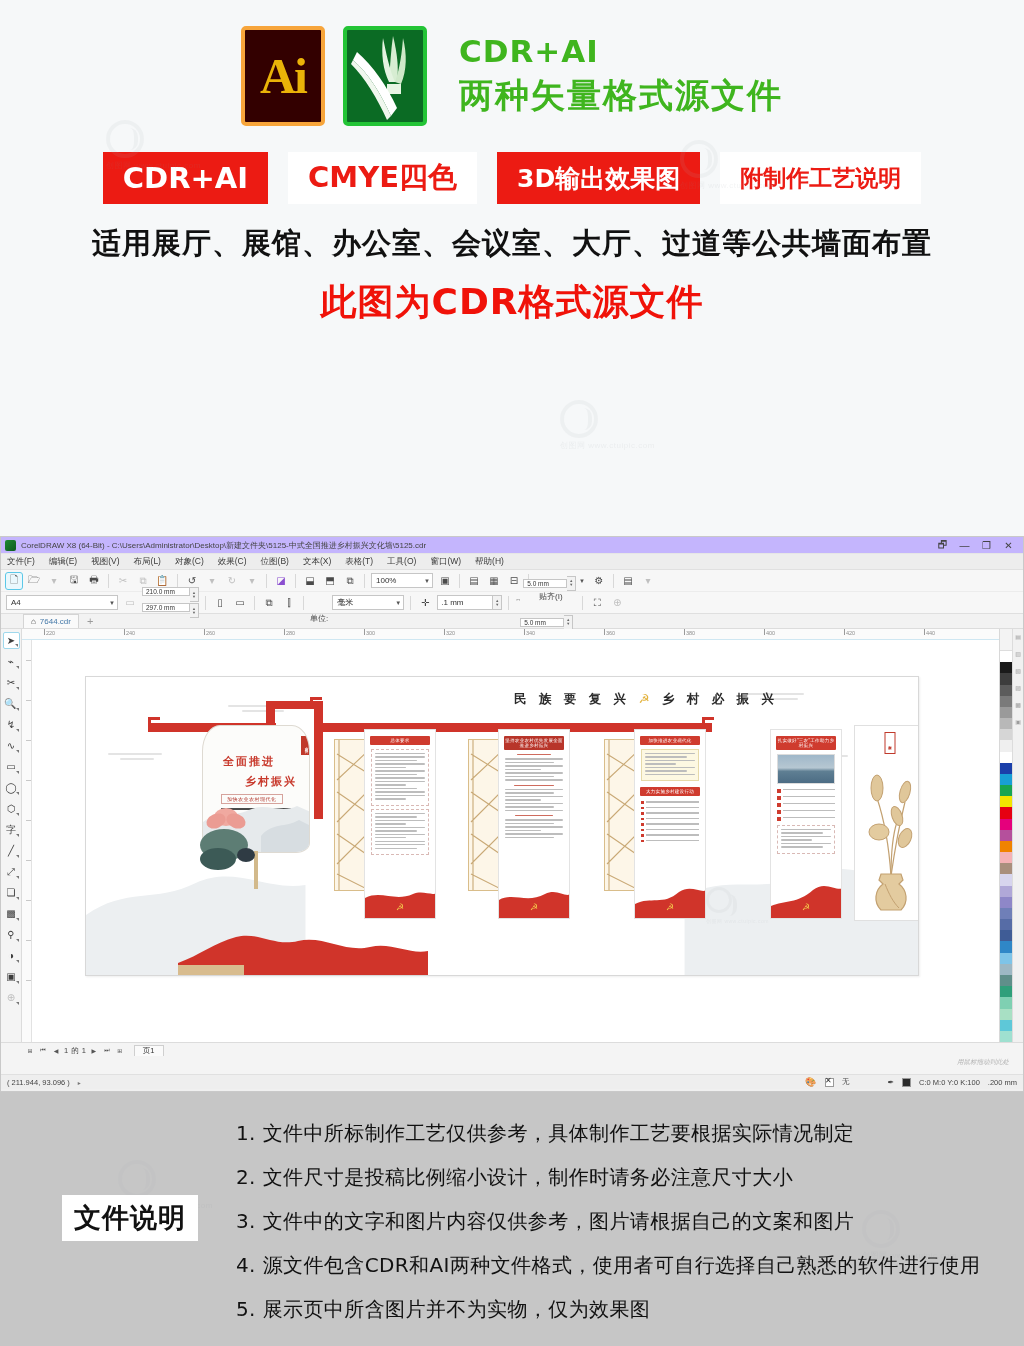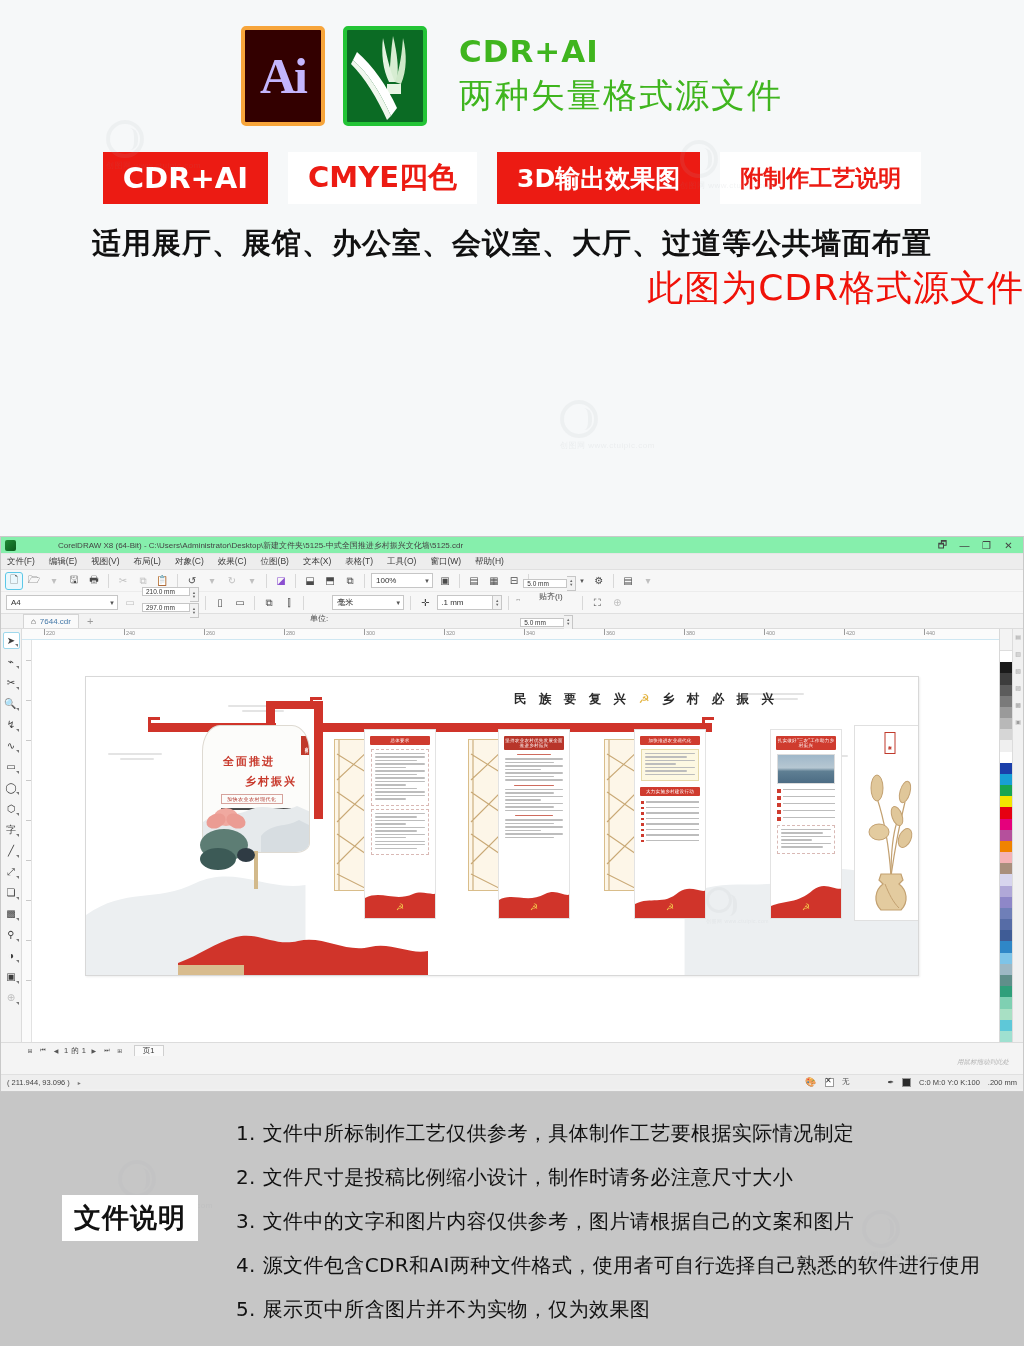--- a/index.html
+++ b/index.html
@@ -25,54 +25,54 @@
   .title-line span { font-size: 83px; font-weight: 700; letter-spacing: 1px;
                      font-family: "DejaVu Sans", "Liberation Sans", sans-serif; }
   .t-red { color: #e8120c; }
   .t-black { color: #181818; }
   .t-gap { display: inline-block; width: 26px; }
 
   .logo-row { display: flex; align-items: center; justify-content: center; gap: 18px;
               margin-top: 26px; }
   .ai-badge { width: 84px; height: 100px; background: #330000; border: 4px solid #f7a53b;
               border-radius: 5px; display: flex; align-items: center; justify-content: center; }
-  .ai-badge .glyph { color: #c4b5fd; font-size: 50px; font-weight: 700; line-height: 1;
+  .ai-badge .glyph { color: #eab308; font-size: 50px; font-weight: 700; line-height: 1;
                      font-family: "Liberation Serif", serif; letter-spacing: -2px; }
   .cdr-badge { width: 84px; height: 100px; background: #0b6b24; border: 4px solid #23c436;
                border-radius: 5px; position: relative; overflow: hidden; }
   .cdr-badge svg { position: absolute; left: 0; top: 0; }
   .logo-text { margin-left: 14px; }
   .logo-text .l1 { color: #3fb51e; font-size: 31px; font-weight: 700; letter-spacing: 1px;
                    font-family: "DejaVu Sans", sans-serif; }
-  .logo-text .l2 { color: #3fb51e; font-size: 34px; font-weight: 400; margin-top: 4px;
+  .logo-text .l2 { color: #3fb51e; font-size: 34px; font-weight: 700; margin-top: 4px;
                    letter-spacing: 2px; font-family: "DejaVu Sans", sans-serif; }
 
   .badge-row { display: flex; align-items: stretch; justify-content: center; gap: 20px;
                margin-top: 26px; }
   .badge { display: flex; align-items: center; justify-content: center;
            height: 52px; padding: 0 20px; font-size: 29px; font-weight: 700;
            letter-spacing: 0px; font-family: "DejaVu Sans", sans-serif; white-space: nowrap; }
   .badge.fill { background: #ec1b13; color: #ffffff; }
   .badge.outline { background: #ffffff; color: #ec1b13; }
   .badge.b3 { font-size: 25px; }
   .badge.b4 { font-size: 23px; }
 
   .sub-line { text-align: center; margin-top: 20px; font-size: 29px; font-weight: 700;
               color: #111; letter-spacing: 1px; white-space: nowrap;
               font-family: "DejaVu Sans", sans-serif; }
-  .red-line { text-align: right; font-size: 36px; font-weight: 400;
+  .red-line { text-align: center; margin-top: 14px; font-size: 36px; font-weight: 700;
               color: #f01209; letter-spacing: 1px; white-space: nowrap;
               font-family: "DejaVu Sans", sans-serif; }
 
   
   .cdrwin { position: absolute; left: 0; top: 536px; width: 1024px; height: 556px;
             background: #f0f0f0; border: 1px solid #c9c9c9; font-size: 9px; color: #333; }
 
-  .titlebar { height: 17px; background: #86efac; display: flex; align-items: center;
-              padding: 0 4px; border-bottom: 1px solid #e6e6e6; gap: 37px; }
+  .titlebar { height: 17px; background: #c4b5fd; display: flex; align-items: center;
+              padding: 0 4px; border-bottom: 1px solid #e6e6e6; }
   .titlebar .appicon { width: 11px; height: 11px; background: linear-gradient(135deg,#1f8a34,#0b5a1d);
               border-radius: 2px; margin-right: 5px; flex: none; }
   .titlebar .ttxt { font-size: 8px; color: #444; white-space: nowrap; overflow: hidden;
               text-overflow: ellipsis; flex: 1; }
   .wbtns { display: flex; gap: 9px; align-items: center; padding-right: 4px; }
   .wbtn { font-size: 10px; color: #444; width: 13px; text-align: center; cursor: default; }
 
   .menubar { height: 16px; background: #ededed; display: flex; align-items: center;
              padding-left: 6px; gap: 14px; border-bottom: 1px solid #e0e0e0; }
   .menubar .mi { font-size: 8.5px; color: #3a3a3a; white-space: nowrap; }

